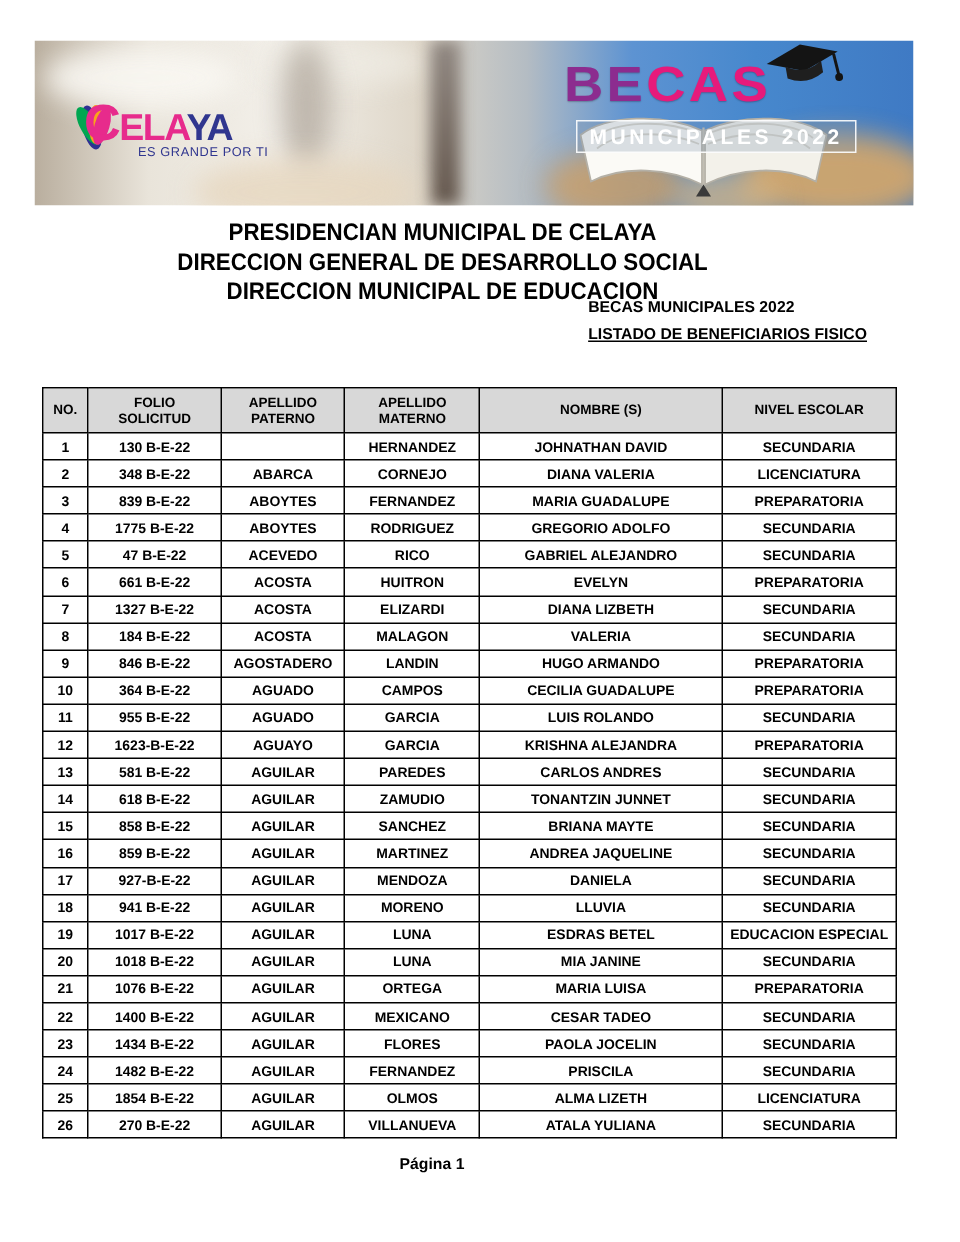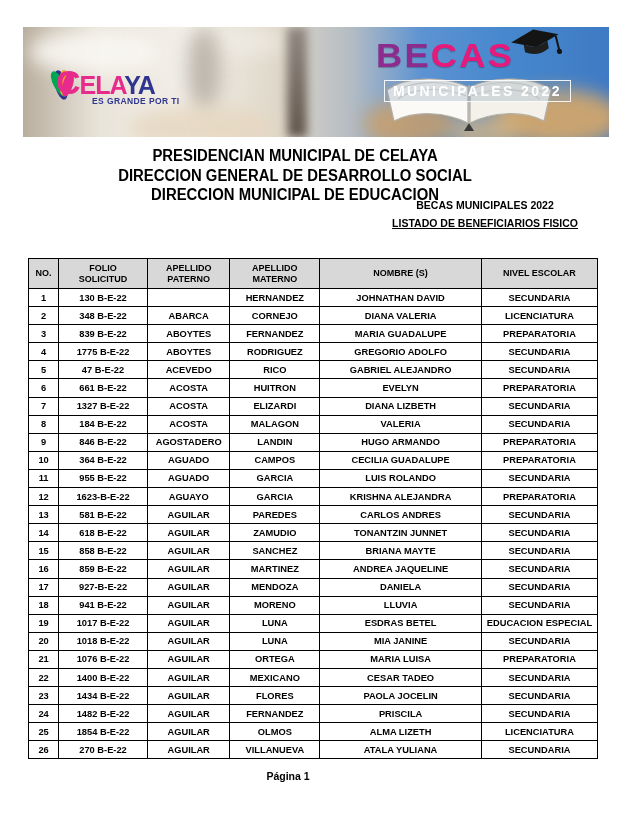--- a/index.html
+++ b/index.html
@@ -29,37 +29,37 @@
   .blob.warm4{right:90px;bottom:-16px;width:70px;height:40px;background:#e3b87c;opacity:.7;}
 
   
   .celaya{position:absolute;left:33px;top:38px;}
   .celaya-row{display:flex;align-items:baseline;position:relative;}
   .celaya-leaf{position:absolute;left:-8px;top:-4px;z-index:0;}
   .celaya-word{position:relative;z-index:1;font-weight:bold;letter-spacing:-1px;line-height:1;}
   .celaya-word .c{font-size:34px;color:var(--celaya-pink);}
   .celaya-word .rest{font-size:25px;color:var(--celaya-pink);}
   .celaya-word .ya{font-size:25px;color:var(--celaya-blue);}
-  .celaya-tag{margin-top:-3px;padding-left:36px;font-size:8.5px;font-weight:bold;color:var(--celaya-blue);letter-spacing:.4px;}
+  .celaya-tag{margin-top:-3px;padding-left:36px;font-size:8.5px;font-weight:normal;color:var(--celaya-blue);letter-spacing:.4px;}
 
   
   .becas{position:absolute;left:345px;top:4px;width:205px;height:106px;}
   .becas-book{position:absolute;left:10px;top:42px;}
   .becas-word{position:absolute;left:8px;top:8px;font-size:33px;font-weight:bold;letter-spacing:2px;line-height:1;
     transform:scaleX(1.1);transform-origin:left;text-shadow:0 1px 1px rgba(0,0,0,.25);}
   .becas-word .be{color:var(--becas-purple);}
   .becas-word .cas{color:var(--becas-pink);}
   .becas-cap{position:absolute;left:142px;top:-4px;transform:rotate(-10deg);}
   .becas-band{position:absolute;left:16px;top:49px;padding:2px 8px;border:1.5px solid rgba(255,255,255,.9);
     color:#fff;font-size:14px;font-weight:bold;letter-spacing:2.4px;background:rgba(130,150,175,.28);white-space:nowrap;}
 
   
   .titles{position:absolute;left:0;top:146px;width:590px;text-align:center;font-weight:bold;font-size:16px;color:#000;}
   .titles .tline{line-height:19.6px;transform:scaleX(.93);}
-  .right-block{position:absolute;right:62px;top:199px;text-align:center;font-weight:bold;font-size:10.5px;color:#000;}
+  .right-block{position:absolute;right:62px;top:199px;text-align:left;font-weight:bold;font-size:10.5px;color:#000;}
   .right-block .r1{line-height:12px;margin-bottom:6px;}
   .right-block .r2{line-height:12px;text-decoration:underline;}
 
   
   table.tbl{position:absolute;left:28px;top:258px;width:570px;border-collapse:collapse;table-layout:fixed;}
   .tbl th,.tbl td{border:1.5px solid #000;text-align:center;vertical-align:middle;padding:0 2px;
     font-weight:bold;color:#000;overflow:hidden;white-space:nowrap;}
   .tbl thead th{background:var(--table-header-bg);height:29px;font-size:9px;line-height:1.15;white-space:pre-line;}
   .tbl tbody td{height:17.1px;font-size:9.3px;}
 

